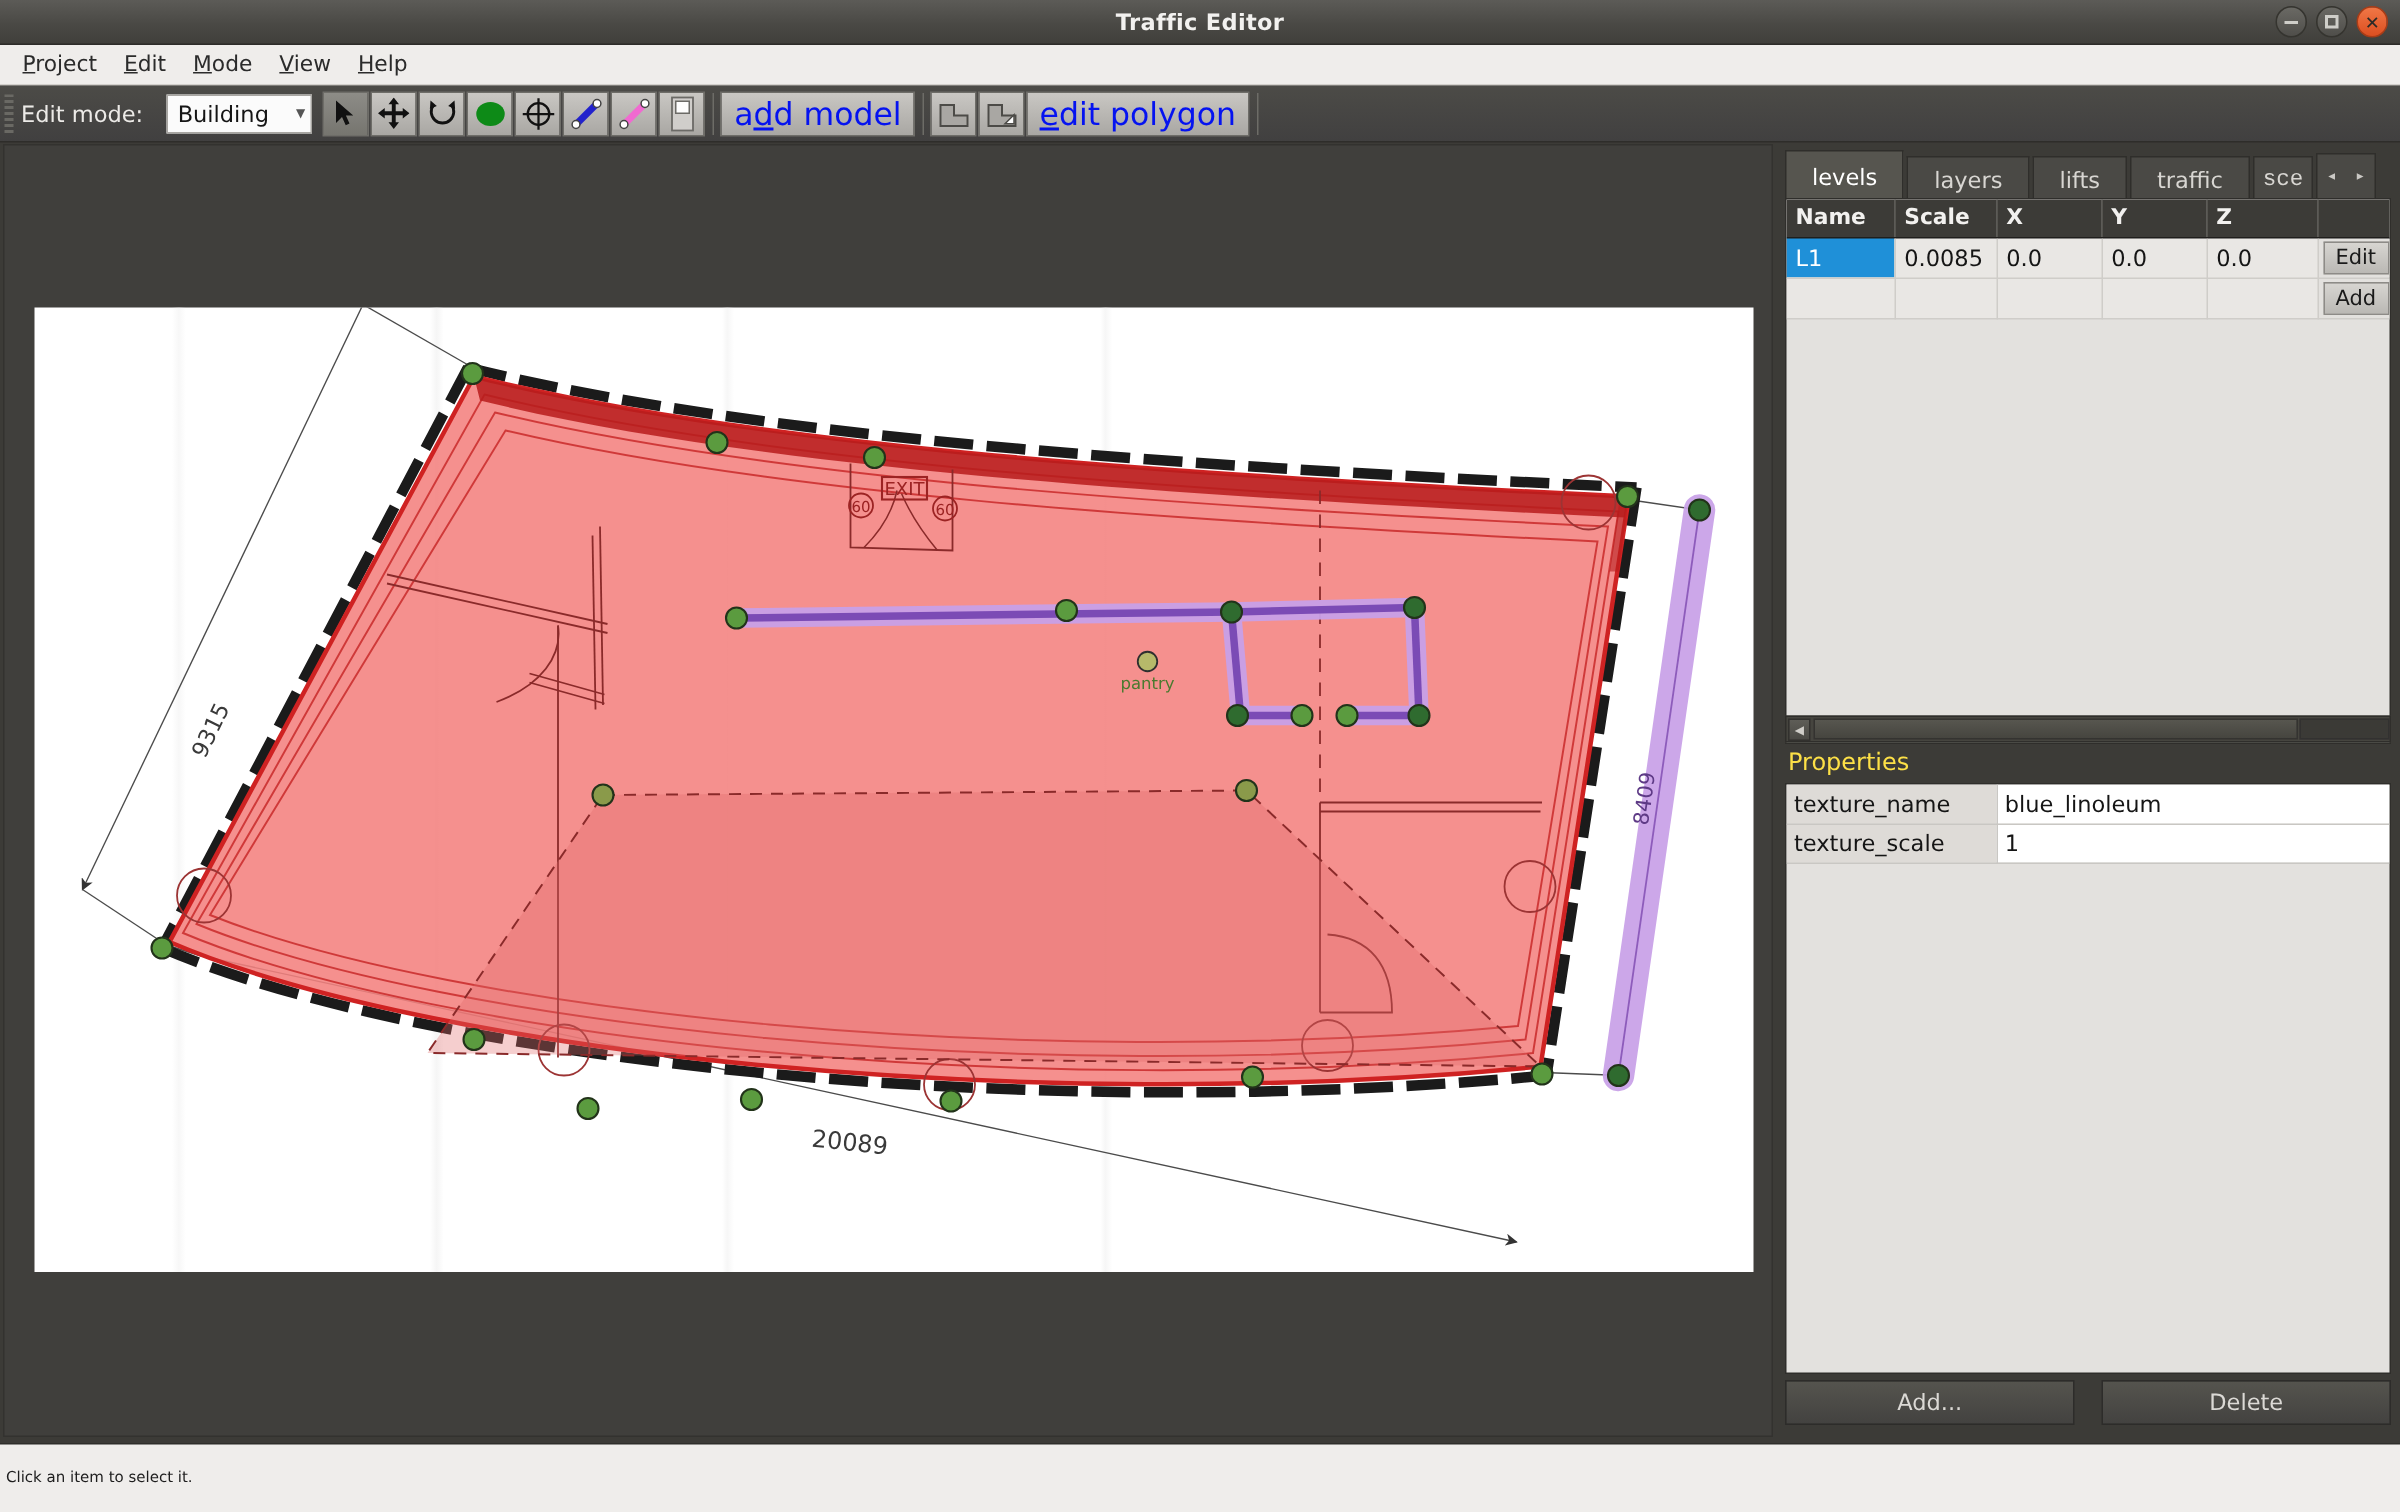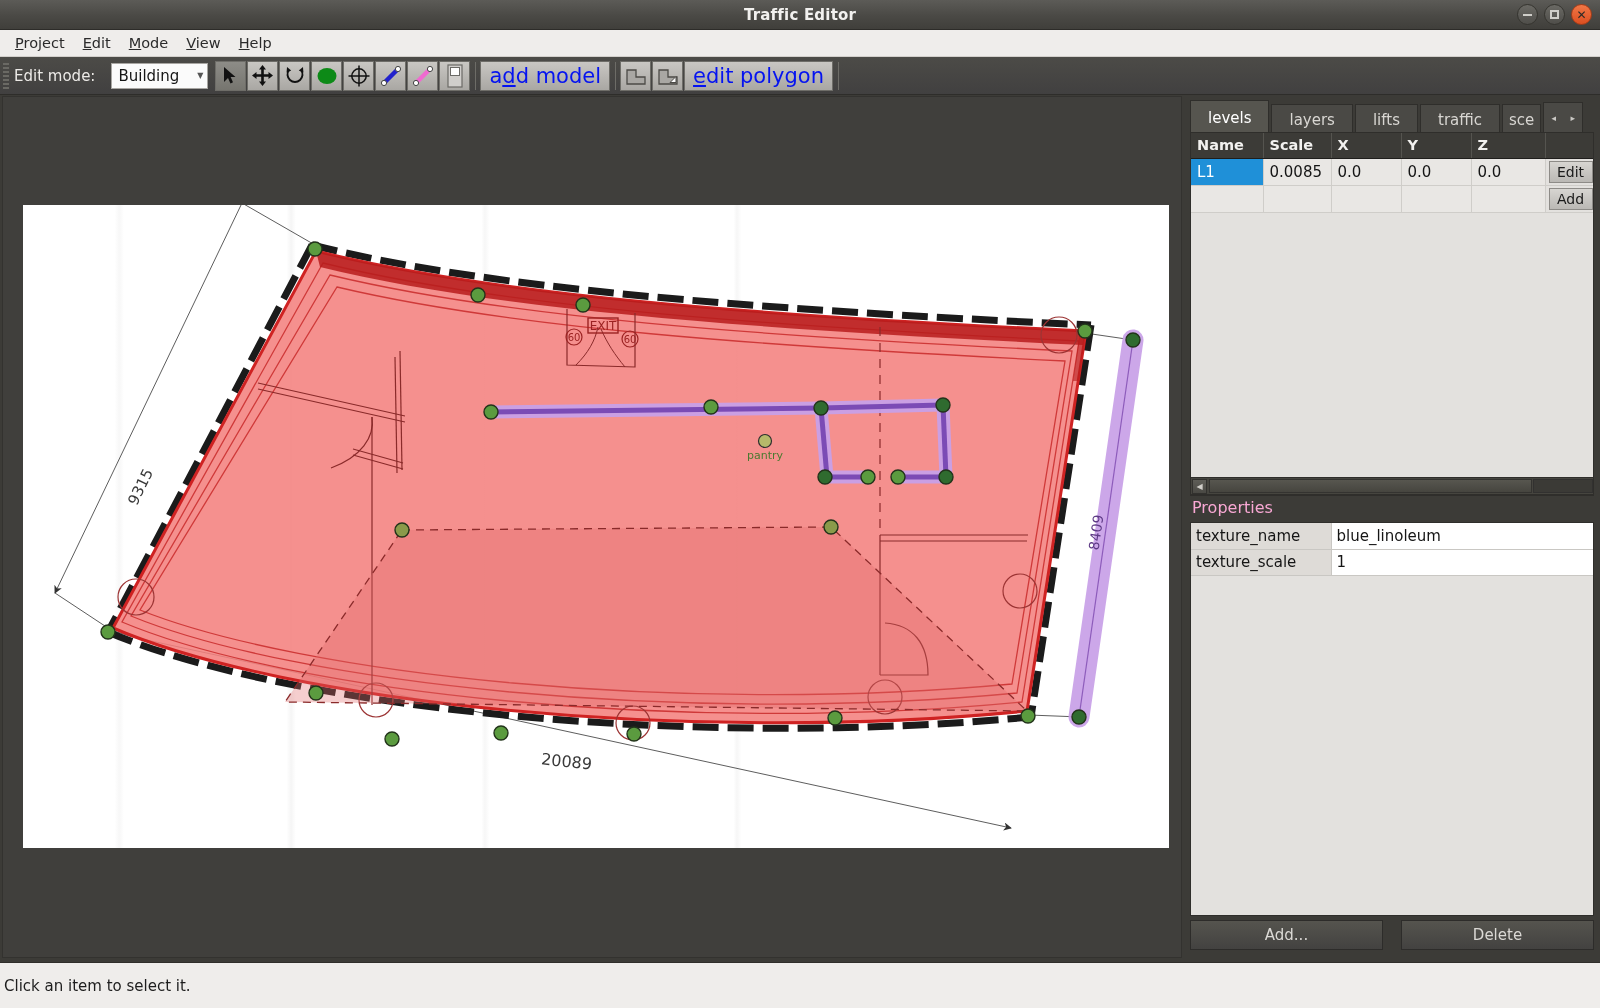--- a/index.html
+++ b/index.html
@@ -100,21 +100,21 @@
           background:#3c3b37; }
   .tabbar { position:absolute; left:4px; top:4px; height:34px; width:404px;
             display:flex; align-items:flex-end; }
   .tab {
     height:30px; padding:0 17px; margin-right:2px;
     display:flex; align-items:center; justify-content:center;
     background:#4a4945; color:#d8d6d2; font-size:15px;
     border:1px solid #2f2e2b; border-bottom:none; white-space:nowrap;
   }
   .tab.active { background:#56554f; color:#ffffff; height:34px; }
-  .tab.clipped { overflow:hidden; max-width:40px; padding:0 6px; }
+  .tab.clipped { overflow:hidden; max-width:40px; padding:0 6px;font-family:Liberation Mono, monospace; }
   .tabscroll { display:flex; align-items:center; height:32px;
                background:#4a4945; border:1px solid #2f2e2b; }
   .tabscroll div { width:19px; height:30px; display:flex; align-items:center;
                    justify-content:center; color:#cac8c4; font-size:9px; }
 
   .table-area { position:absolute; left:4px; top:36px; width:404px; height:364px;
                 background:#e3e1de; border:1px solid #2f2e2b; overflow:hidden; }
   table.levels { border-collapse:collapse; width:480px; table-layout:fixed; }
   table.levels th {
     background:#3c3b37; color:#f2f1ef; font-size:14.5px; font-weight:bold;
@@ -136,40 +136,40 @@
   }
   .hscroll { position:absolute; left:4px; top:381px; width:404px; height:18px;
              background:#46453f; border:1px solid #2f2e2b; display:flex; align-items:center; }
   .hscroll .arrow { width:15px; height:15px; margin:0 1px;
     background: linear-gradient(to bottom,#5e5d57,#4a4944); border:1px solid #32312e;
     display:flex; align-items:center; justify-content:center; color:#d0cec9; font-size:8px; }
   .hscroll .thumb { flex:1; height:14px; margin:0 1px;
     background: linear-gradient(to bottom,#57564f,#46453f); border:1px solid #343330; }
   .hscroll .track-end { width:60px; height:14px; background:#3b3a36; border:1px solid #323130; }
 
-  .props-title { position:absolute; left:6px; top:402px; font-size:16px; color:#f9a8d4; }
+  .props-title { position:absolute; left:6px; top:402px; font-size:16px; color:#fde047; }
   .props-area { position:absolute; left:4px; top:426px; width:404px; height:394px;
                 background:#e3e1de; border:1px solid #2f2e2b; overflow:hidden; }
   table.props { border-collapse:collapse; width:100%; table-layout:fixed; }
   table.props td { height:26px; font-size:15px; color:#151515; padding:2px 5px;
                    border-bottom:1px solid #c9c7c3; }
   table.props td.k { width:140px; background:#dedbd7; border-right:1px solid #c9c7c3; white-space:nowrap;}
   table.props td.v { background:#ffffff; }
 
   .dockbtns { position:absolute; left:4px; top:824px; width:404px; height:30px;
               display:flex; gap:18px; }
   .dockbtn { flex:1; display:flex; align-items:center; justify-content:center;
     background: linear-gradient(to bottom,#55544e,#434240);
     border:1px solid #2d2c2a; color:#dbd9d5; font-size:15px; }
 
   
   .statusbar { position:absolute; left:0; top:962px; width:1600px; height:46px;
                background:#efedeb; border-top:1px solid #2f2e2b;
                display:flex; align-items:center; padding-left:4px; }
-  .statusbar .msg { font-size:15px; color:#1d1d1d; }
+  .statusbar .msg { font-size:10px; color:#1d1d1d; }
 </style>
 </head>
 <body>
 
 <div id="app">
 
   <div class="titlebar">
     <div class="title">Traffic Editor</div>
     <div class="wincontrols">
       <div class="winbtn">

